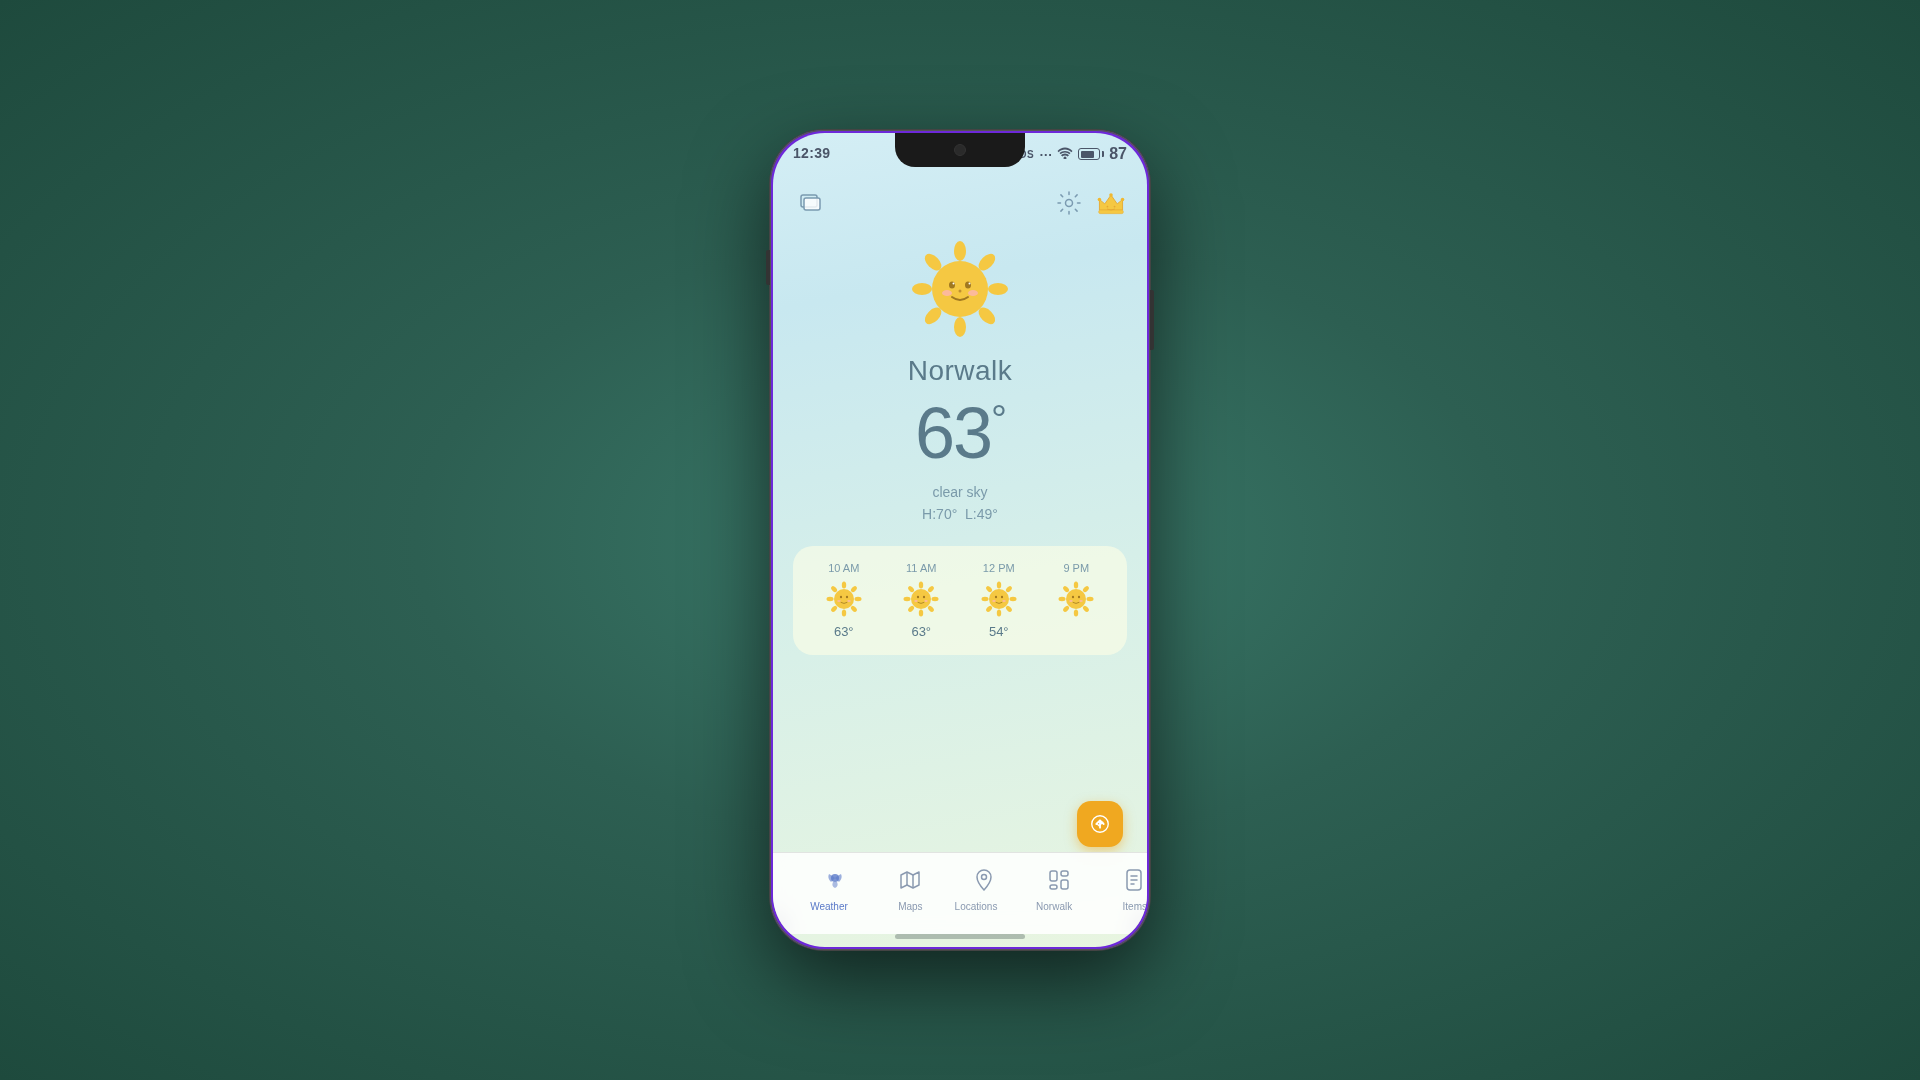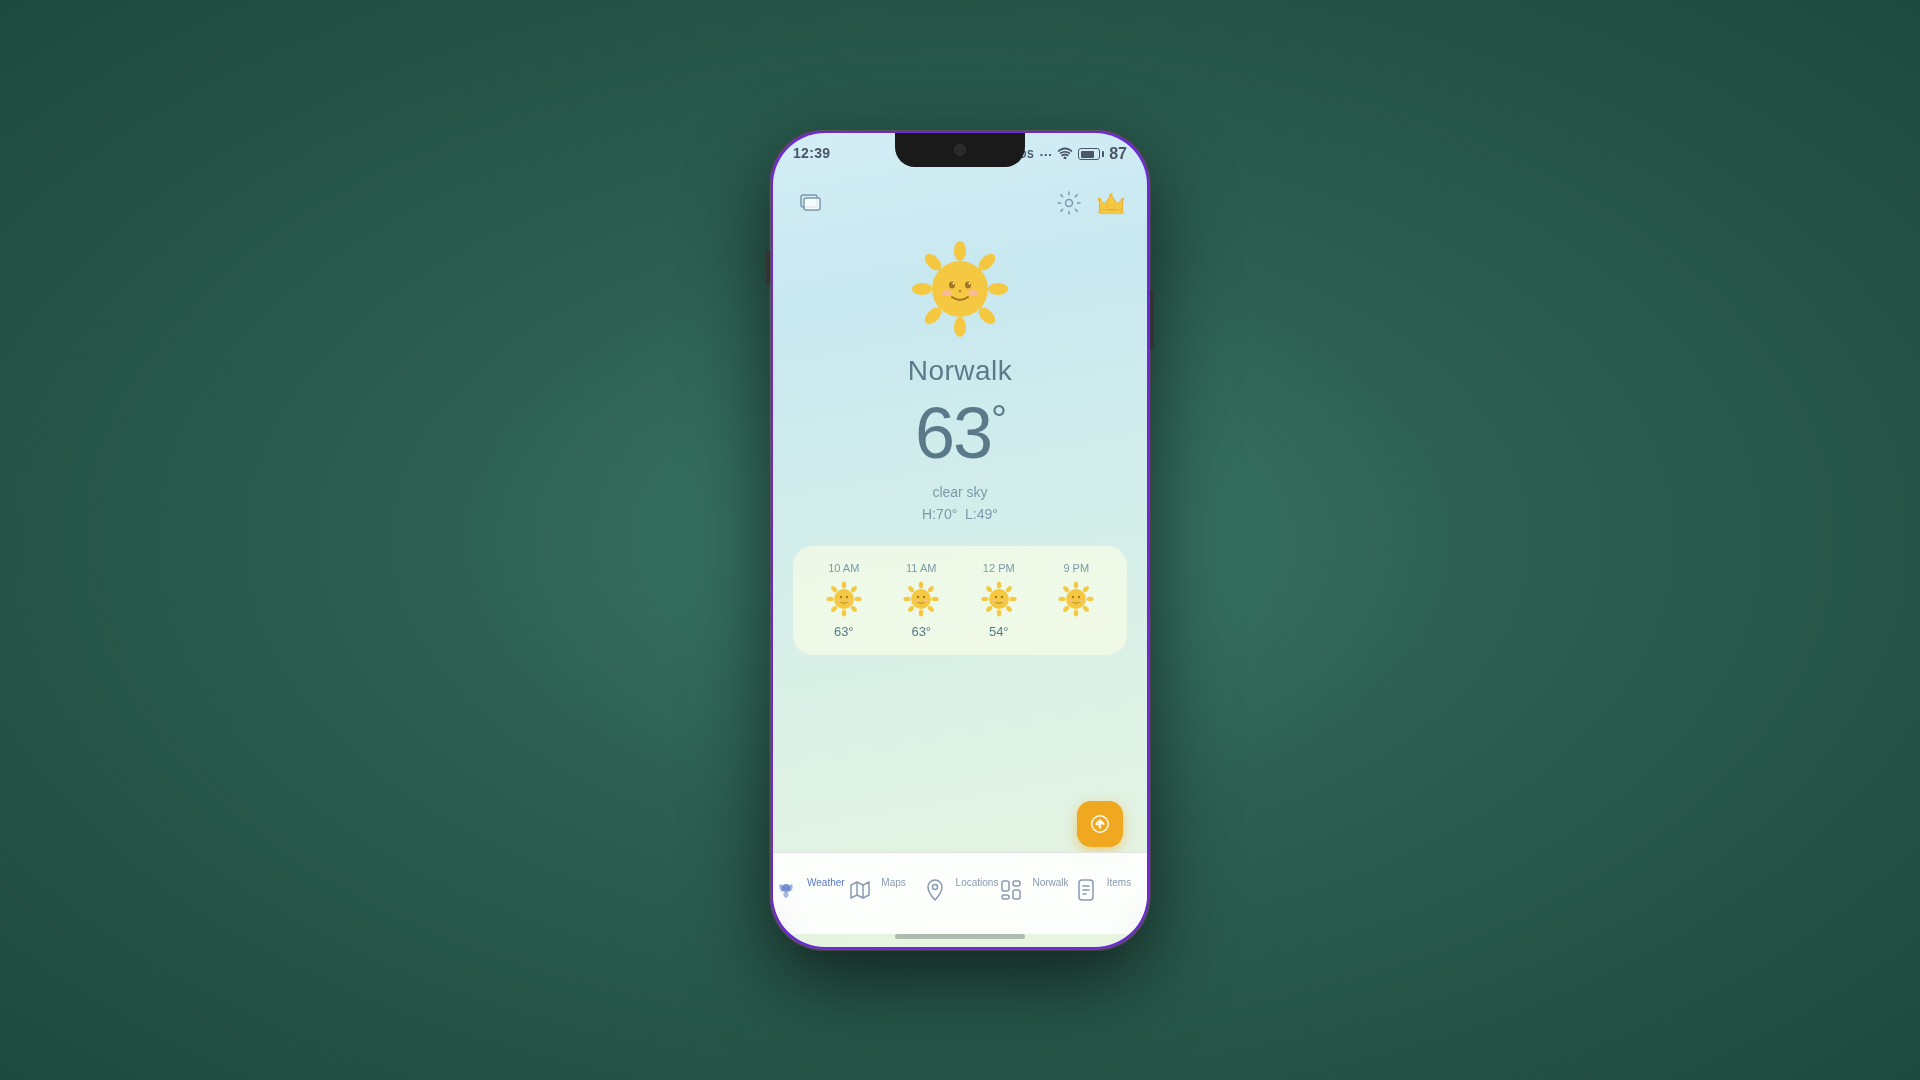--- a/index.html
+++ b/index.html
@@ -297,22 +297,22 @@
       border-top: 0.5px solid rgba(0,0,0,0.1);
       display: flex;
       align-items: center;
       justify-content: space-around;
       padding: 8px 0 16px;
       flex-shrink: 0;
     }
 
     .tab-item {
       display: flex;
-      flex-direction: row;
-      align-items: flex-start;
+      flex-direction: column;
+      align-items: flex-end;
       gap: 8px;
       flex: 1;
       cursor: pointer;
     }
 
     .tab-icon {
       width: 26px;
       height: 26px;
       display: flex;
       align-items: center;

